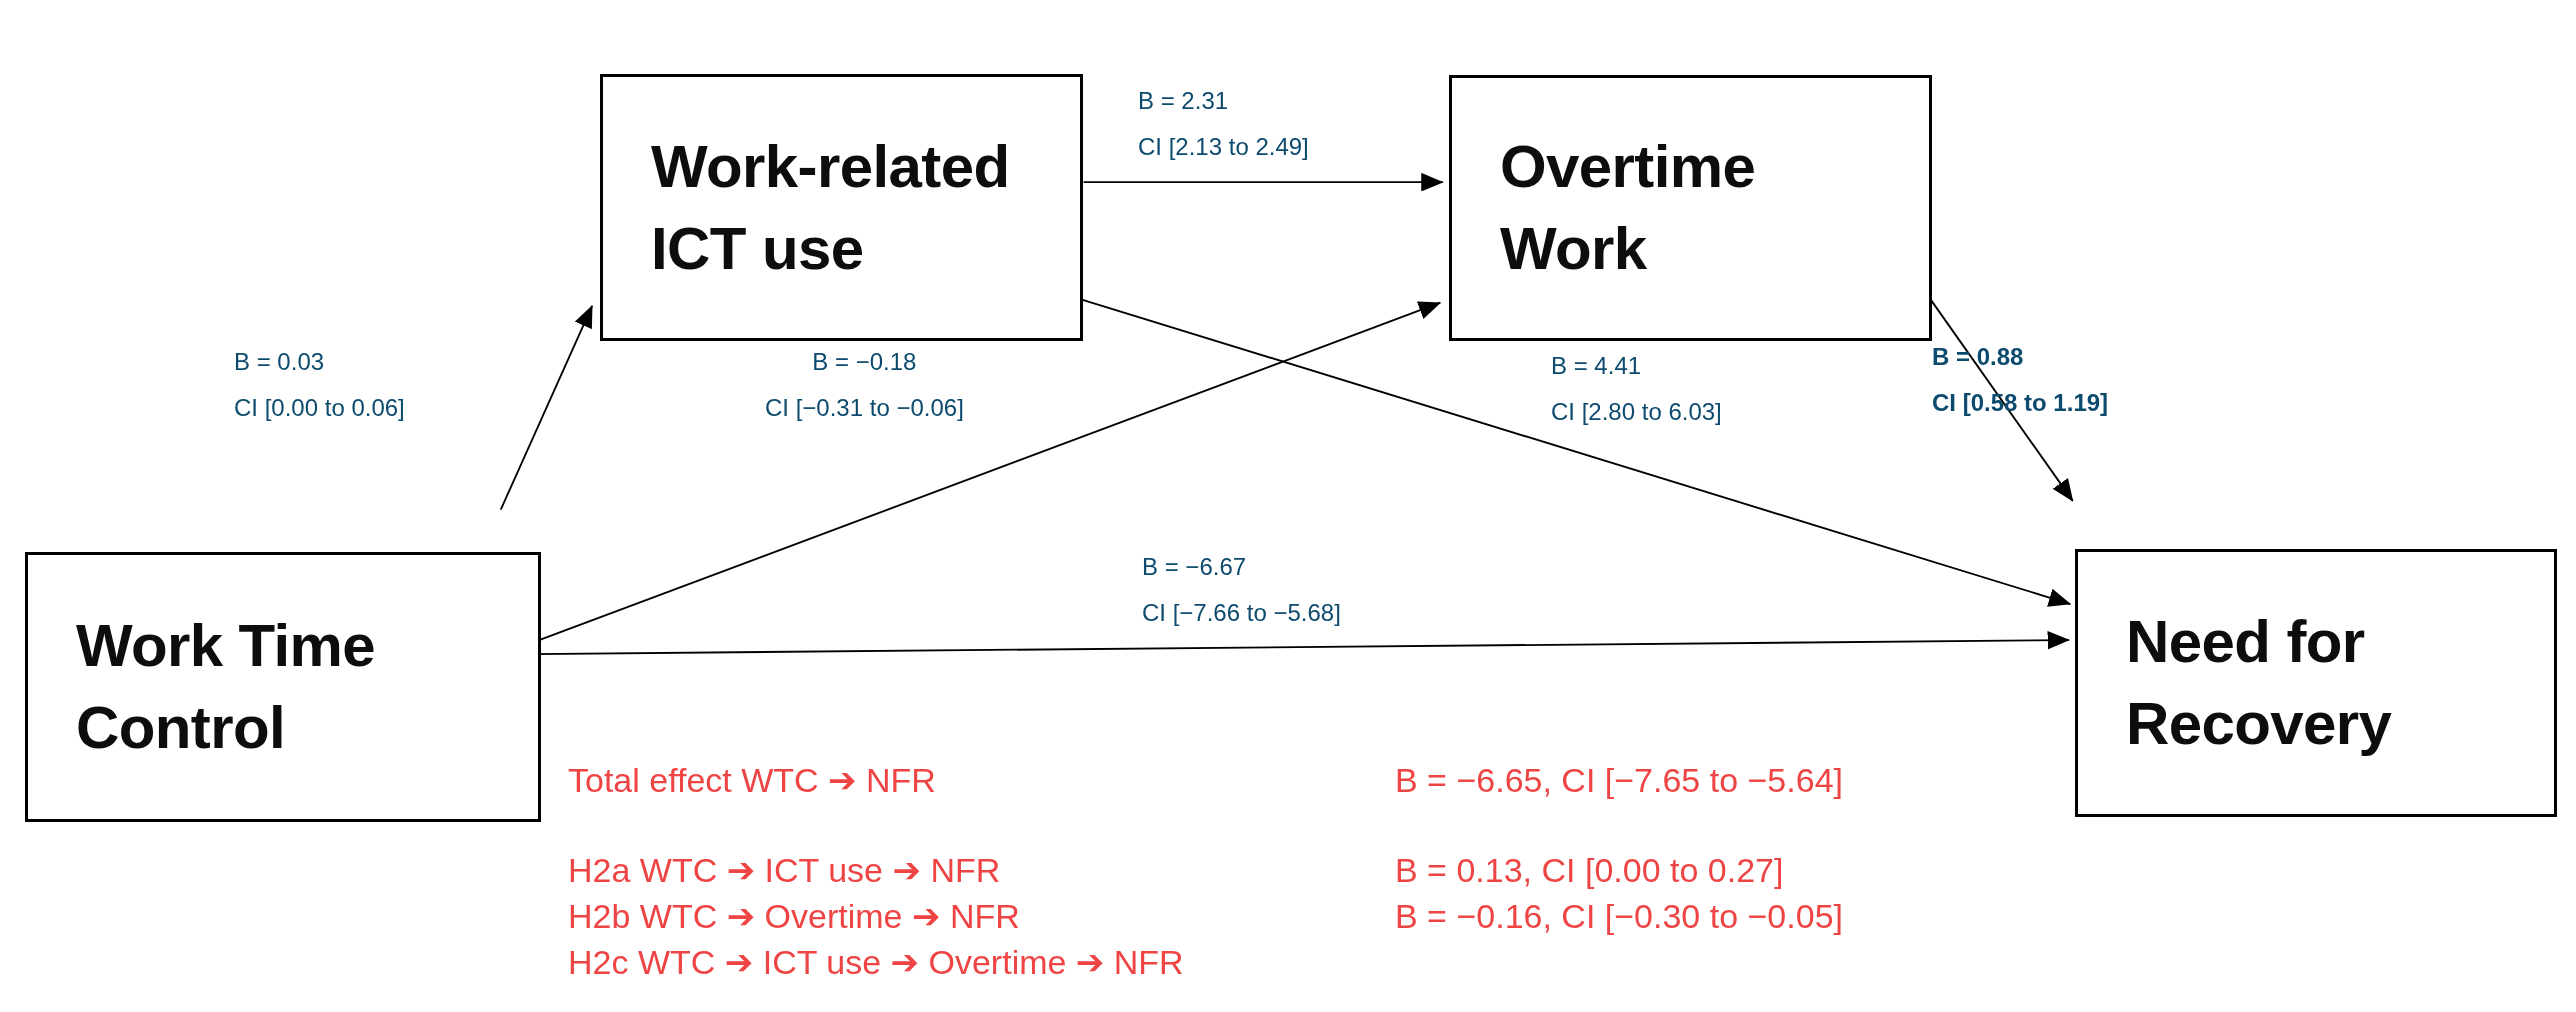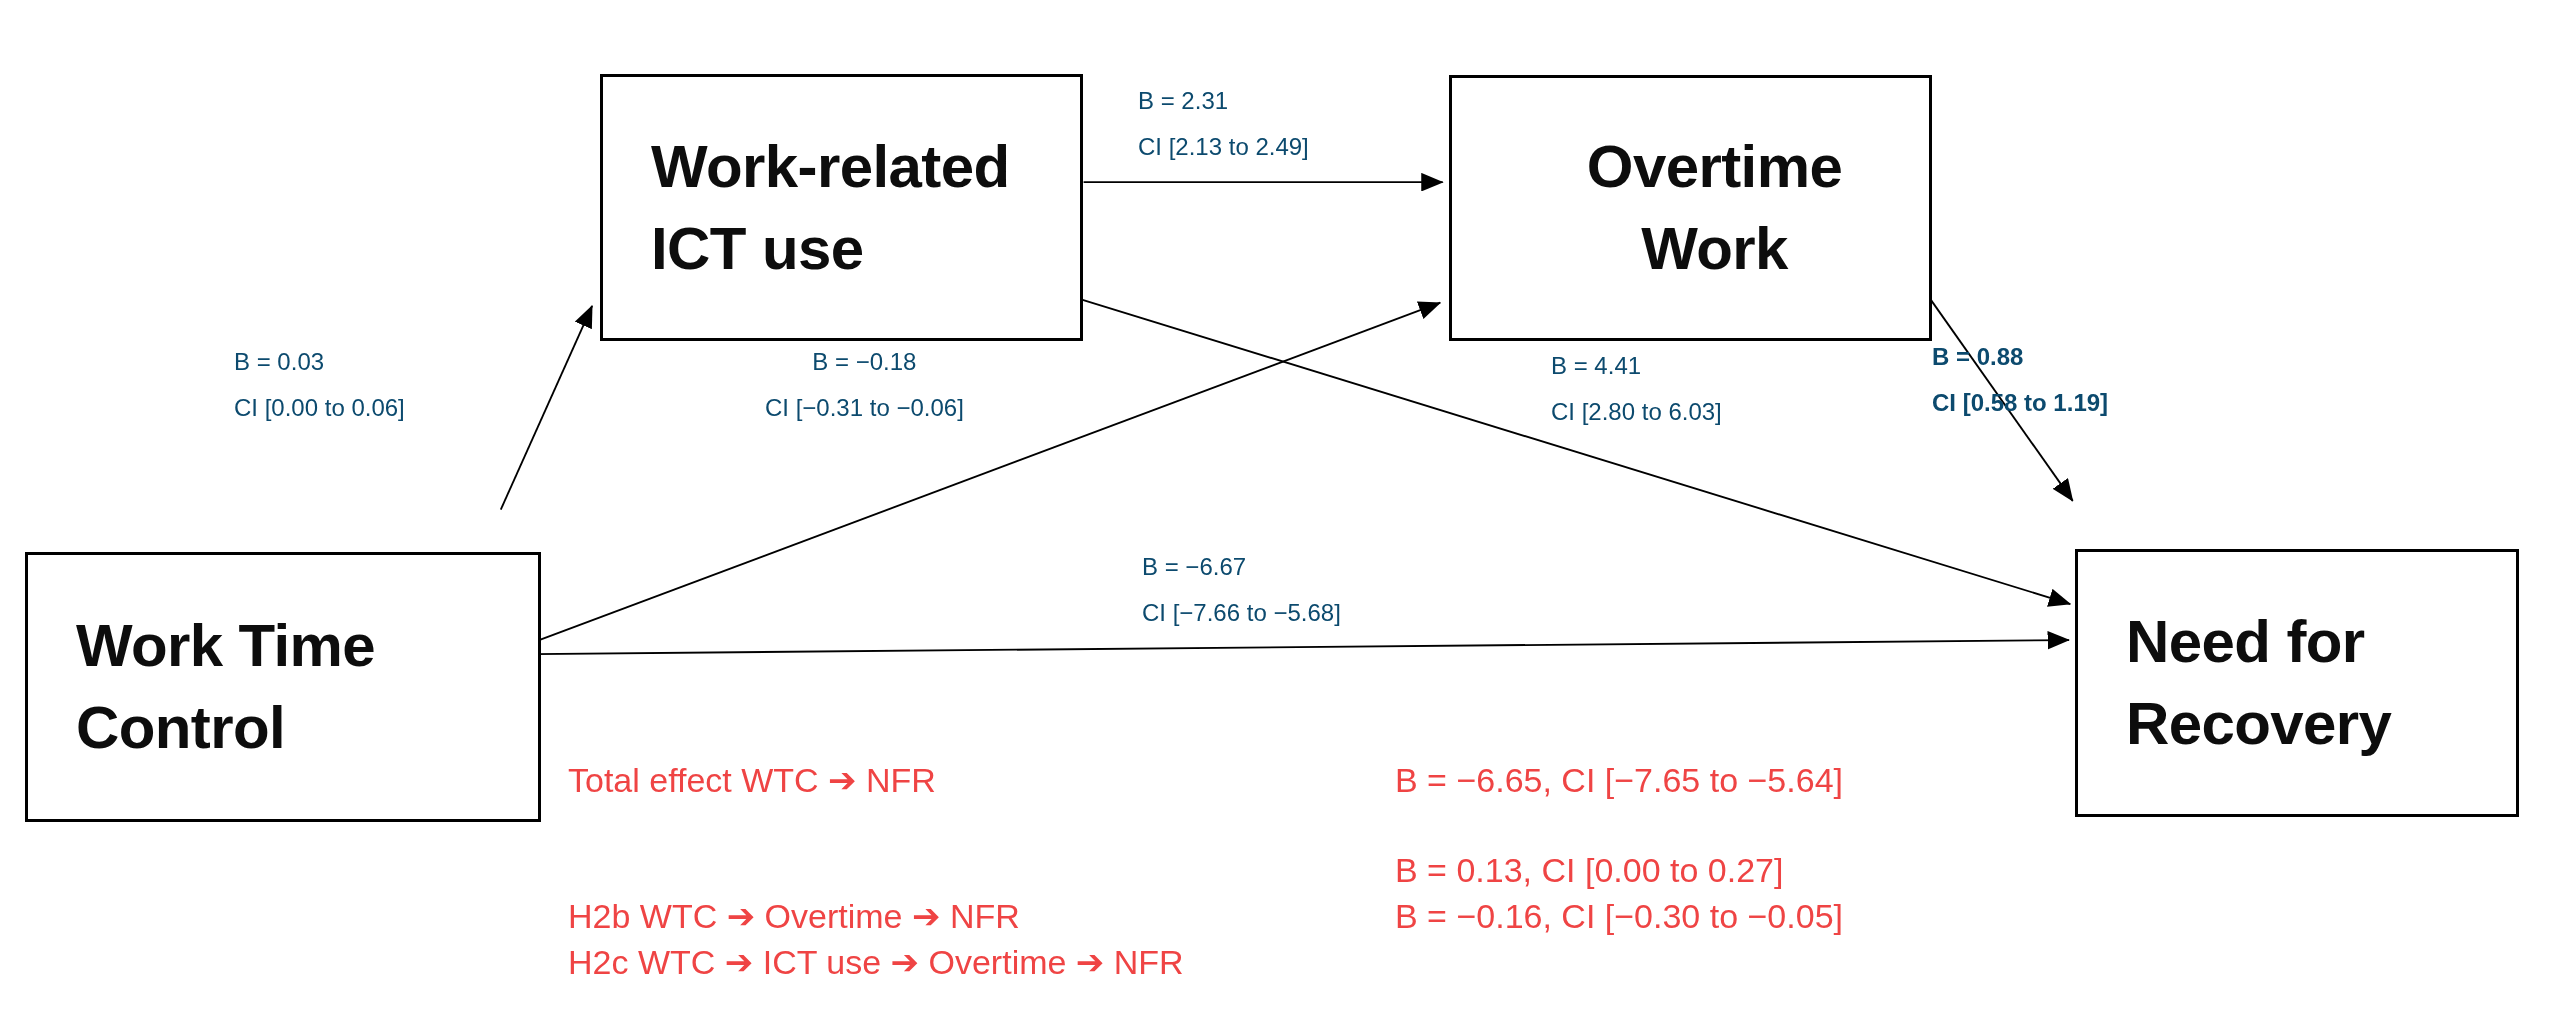--- a/index.html
+++ b/index.html
@@ -22,23 +22,23 @@
     font-weight:bold;
     font-size:60px;
     line-height:82px;
     letter-spacing:-0.6px;
     white-space:nowrap;
     color:#0d0d0d;
     margin-top:44px;
   }
   .node span{display:block;}
   #node-ict{left:600px;top:30px;width:483px;height:267px;}
-  #node-overtime{left:1449px;top:31px;width:483px;height:266px;align-items:center;}
+  #node-overtime{left:1449px;top:31px;width:483px;height:266px;}
   #node-wtc{left:25px;top:508px;width:516px;height:270px;}
-  #node-nfr{left:2075px;top:505px;width:444px;height:268px;}
+  #node-nfr{left:2075px;top:505px;width:482px;height:268px;}
 
   .plabel{
     position:absolute;
     font-size:24px;
     line-height:46px;
     white-space:nowrap;
     color:#0c4a6e;
   }
   .plabel span{display:block;}
   #pl-wtc-ict{left:234px;top:339px;}
@@ -131,20 +131,21 @@
     <span>B = −6.67</span>
     <span>CI [−7.66 to −5.68]</span>
   </div>
 
   <div class="srow" id="row-total">
     <span>Total effect WTC ➔ NFR</span>
     <span class="val">B = −6.65, CI [−7.65 to −5.64]</span>
   </div>
 
   <div class="srow" id="row-h2a">
+    <span>H2a WTC ➔ ICT use ➔ NFR</span>
     <span class="val">B = 0.13, CI [0.00 to 0.27]</span>
   </div>
 
   <div class="srow" id="row-h2b">
     <span>H2b WTC ➔ Overtime ➔ NFR</span>
     <span class="val">B = −0.16, CI [−0.30 to −0.05]</span>
   </div>
 
   <div class="srow" id="row-h2c">
     <span>H2c WTC ➔ ICT use ➔ Overtime ➔ NFR</span>

